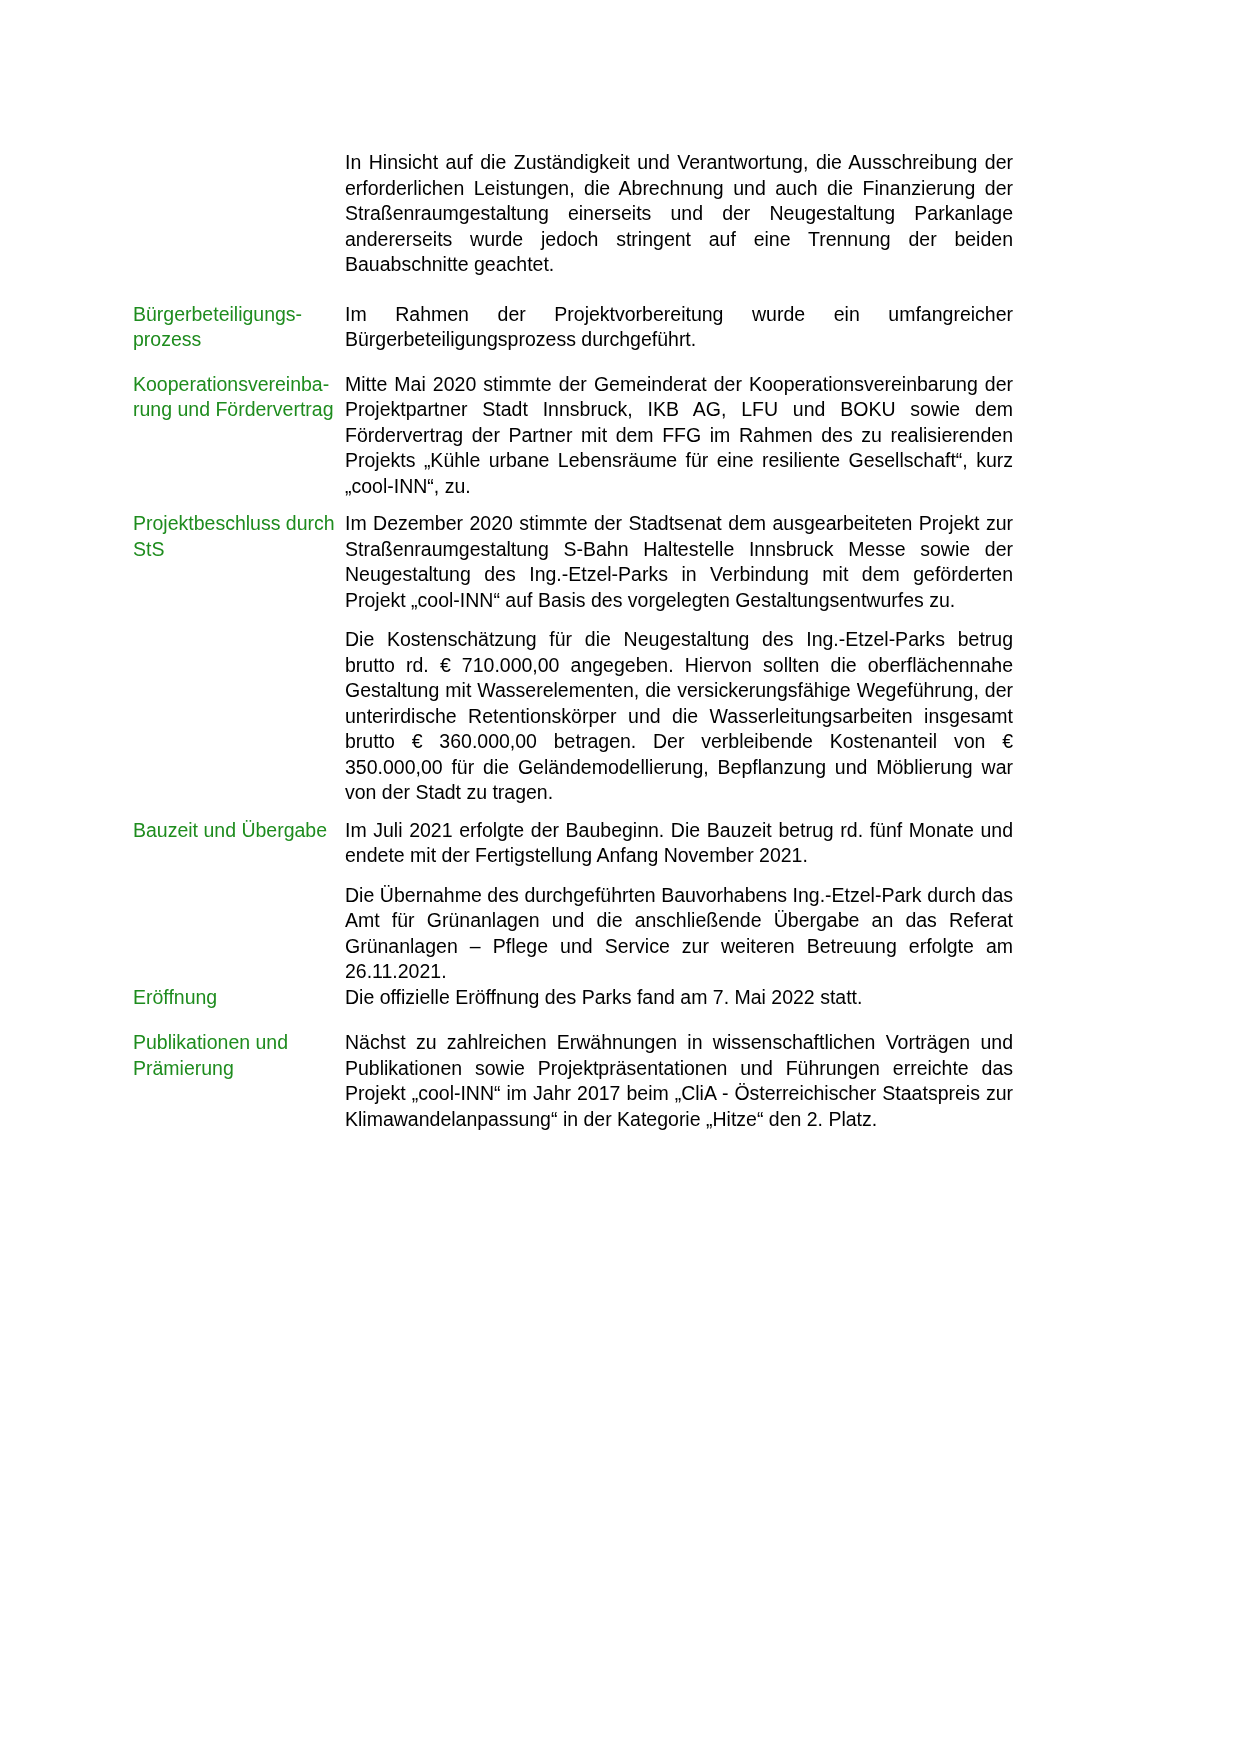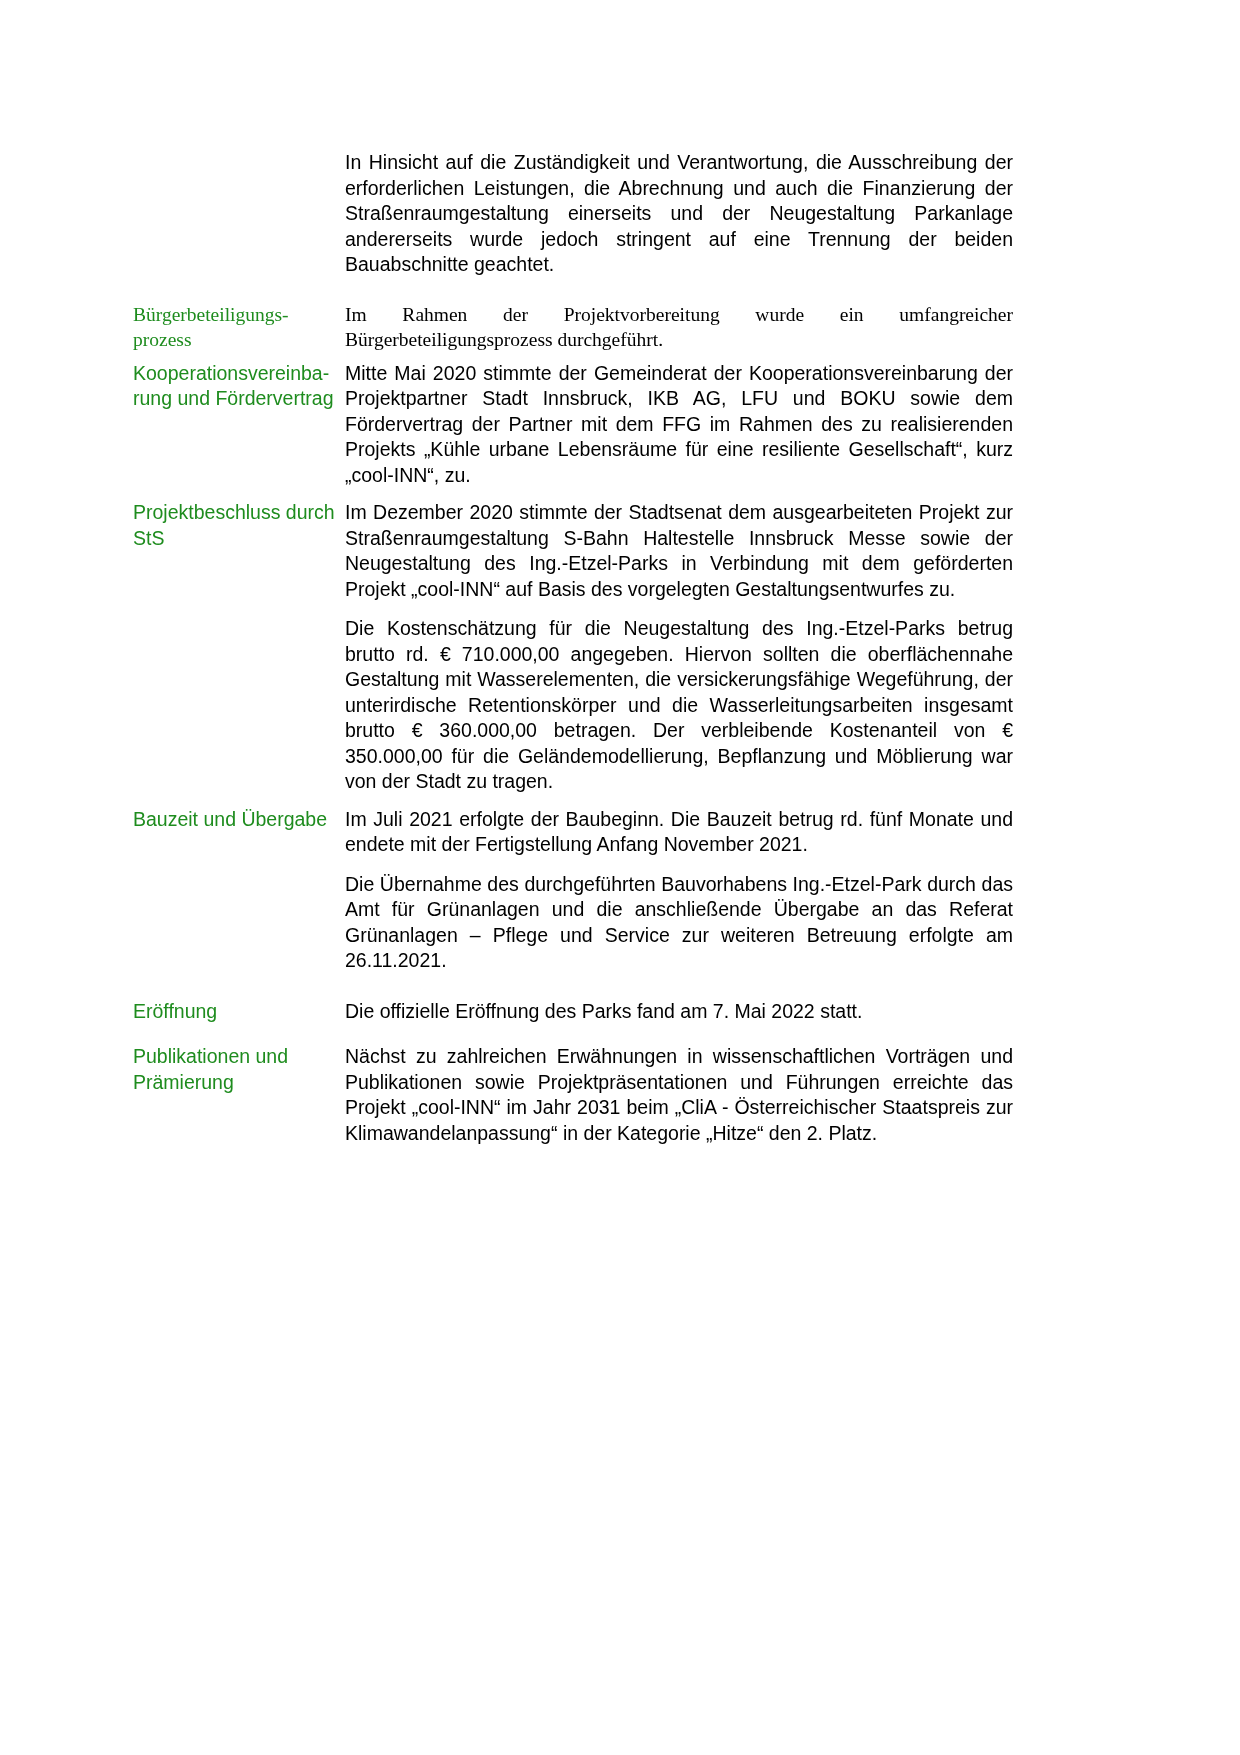--- a/index.html
+++ b/index.html
@@ -42,23 +42,23 @@
   }
   .paras p {
     margin: 0;
     text-align: justify;
   }
   .paras p + p {
     margin-top: 14px;
   }
   
   .gap24 { margin-bottom: 24px; }
-  .gap19 { margin-bottom: 8px; font-family: Liberation Serif, serif; }
+  .gap19 { margin-bottom: 19px; }
   .gap12 { margin-bottom: 12px; }
-  .gap25 { margin-bottom: 25px; }
+  .gap25 { }
   .gap20 { margin-bottom: 20px; }
   .gap21 { margin-bottom: 21px; }
 
   .footer {
     position: absolute;
     left: 133px;
     top: 1627px;
     width: 992px;
   }
   .dash-line {
@@ -141,21 +141,21 @@
       <div class="paras">
         <p>Die offizielle Eröffnung des Parks fand am 7. Mai 2022 statt.</p>
       </div>
     </section>
 
 
     <section class="row">
       <div class="label">Publikationen und
 Prämierung</div>
       <div class="paras">
-        <p>Nächst zu zahlreichen Erwähnungen in wissenschaftlichen Vorträgen und Publikationen sowie Projektpräsentationen und Führungen erreichte das Projekt „cool-INN“ im Jahr 2031 beim „CliA - Österreichischer Staatspreis zur Klimawandelanpassung“ in der Kategorie „Hitze“ den 2. Platz.</p>
+        <p>Nächst zu zahlreichen Erwähnungen in wissenschaftlichen Vorträgen und Publikationen sowie Projektpräsentationen und Führungen erreichte das Projekt „cool-INN“ im Jahr 2017 beim „CliA - Österreichischer Staatspreis zur Klimawandelanpassung“ in der Kategorie „Hitze“ den 2. Platz.</p>
       </div>
     </section>
 
   </main>
 
   <footer class="footer">
     <div class="dash-line"></div>
     <div class="footer-row">
       <span class="footer-ref">Zl. MagIbk/66183/KA-PR/6</span>
       <span class="footer-title">Bericht des gemeinderätlichen Kontrollausschusses</span>

